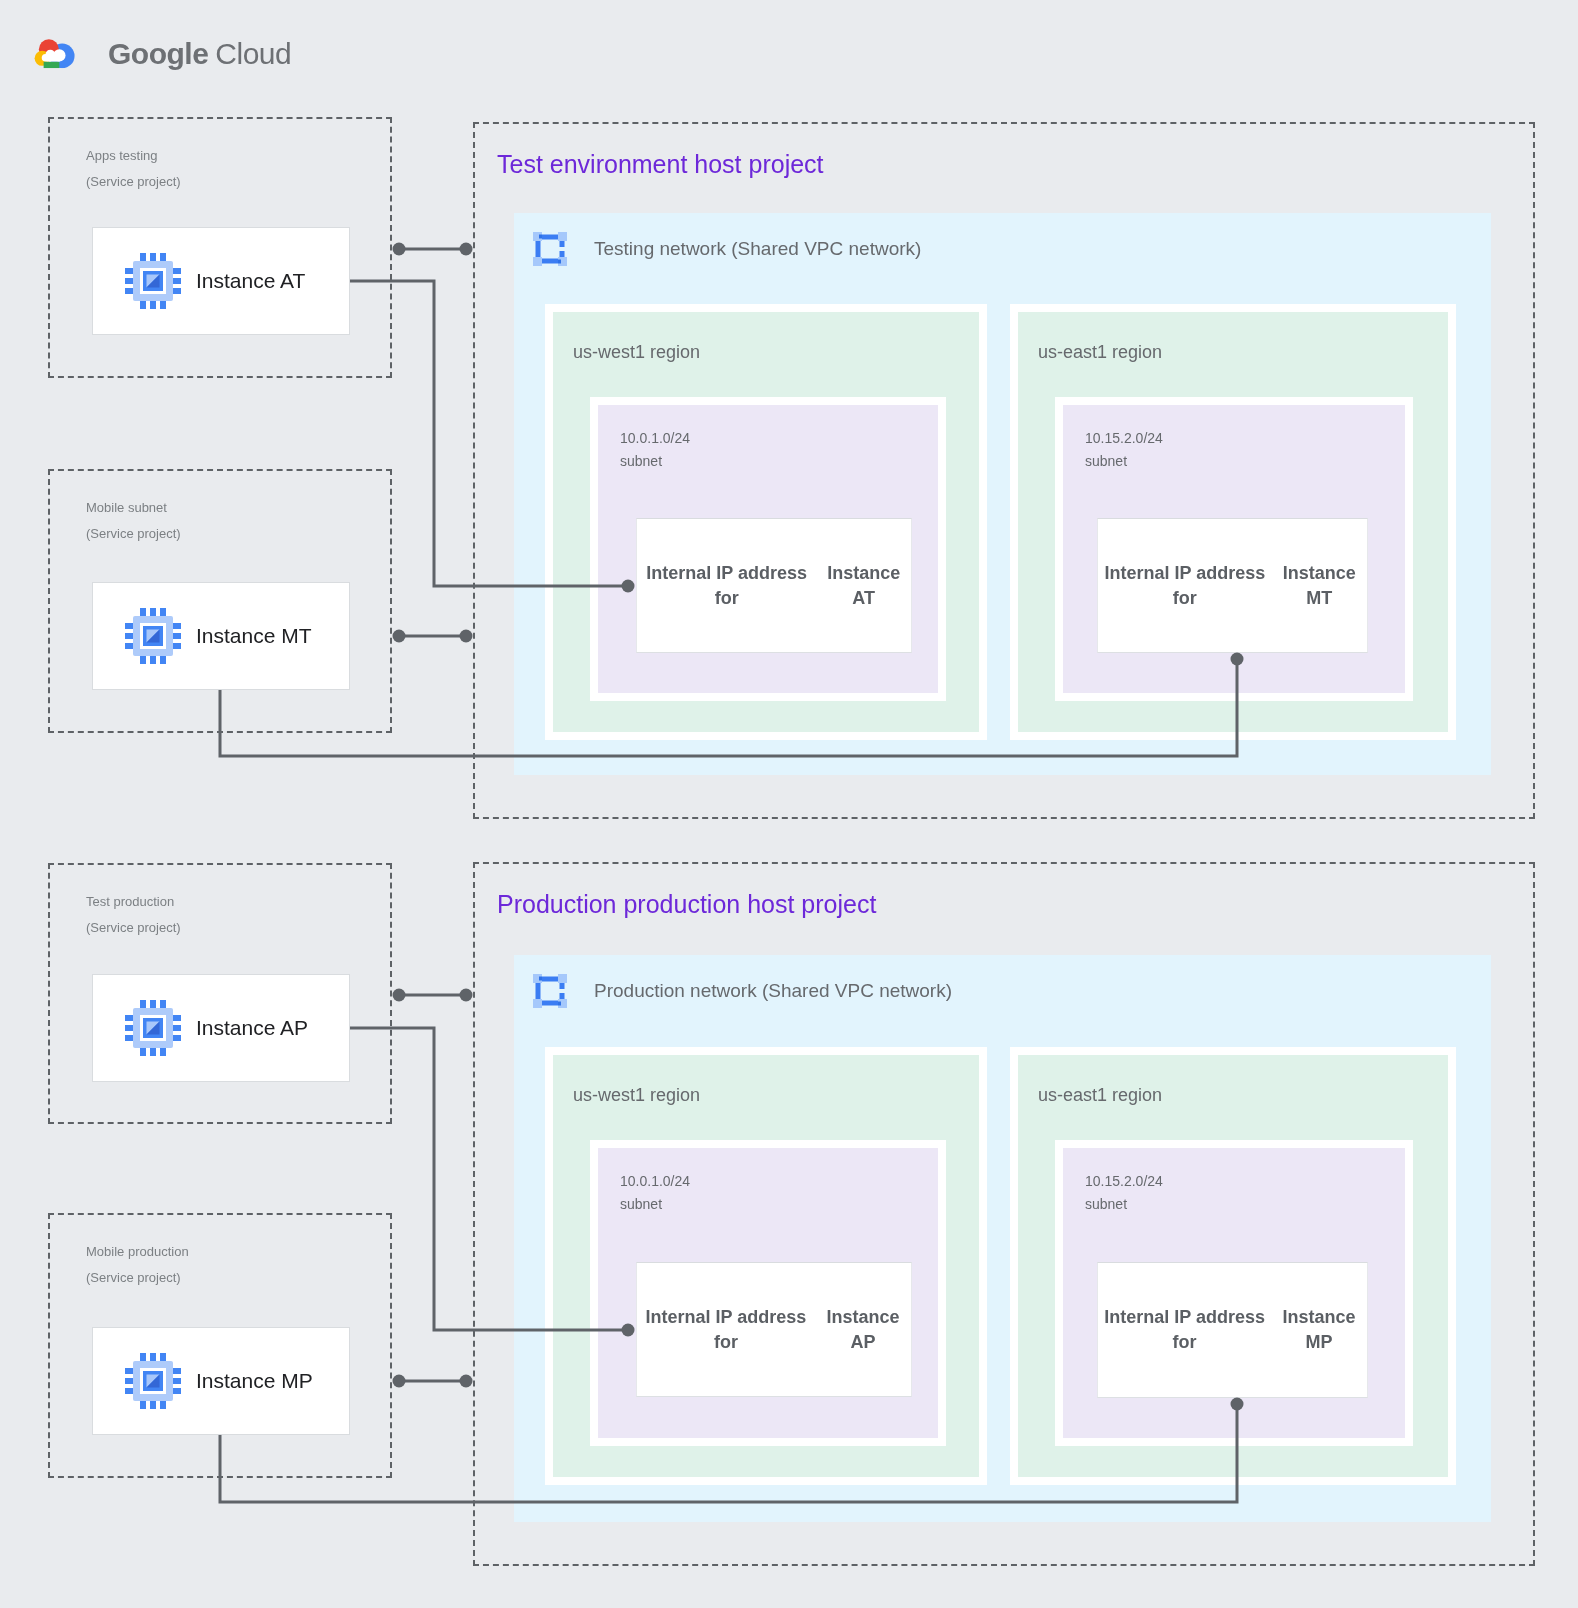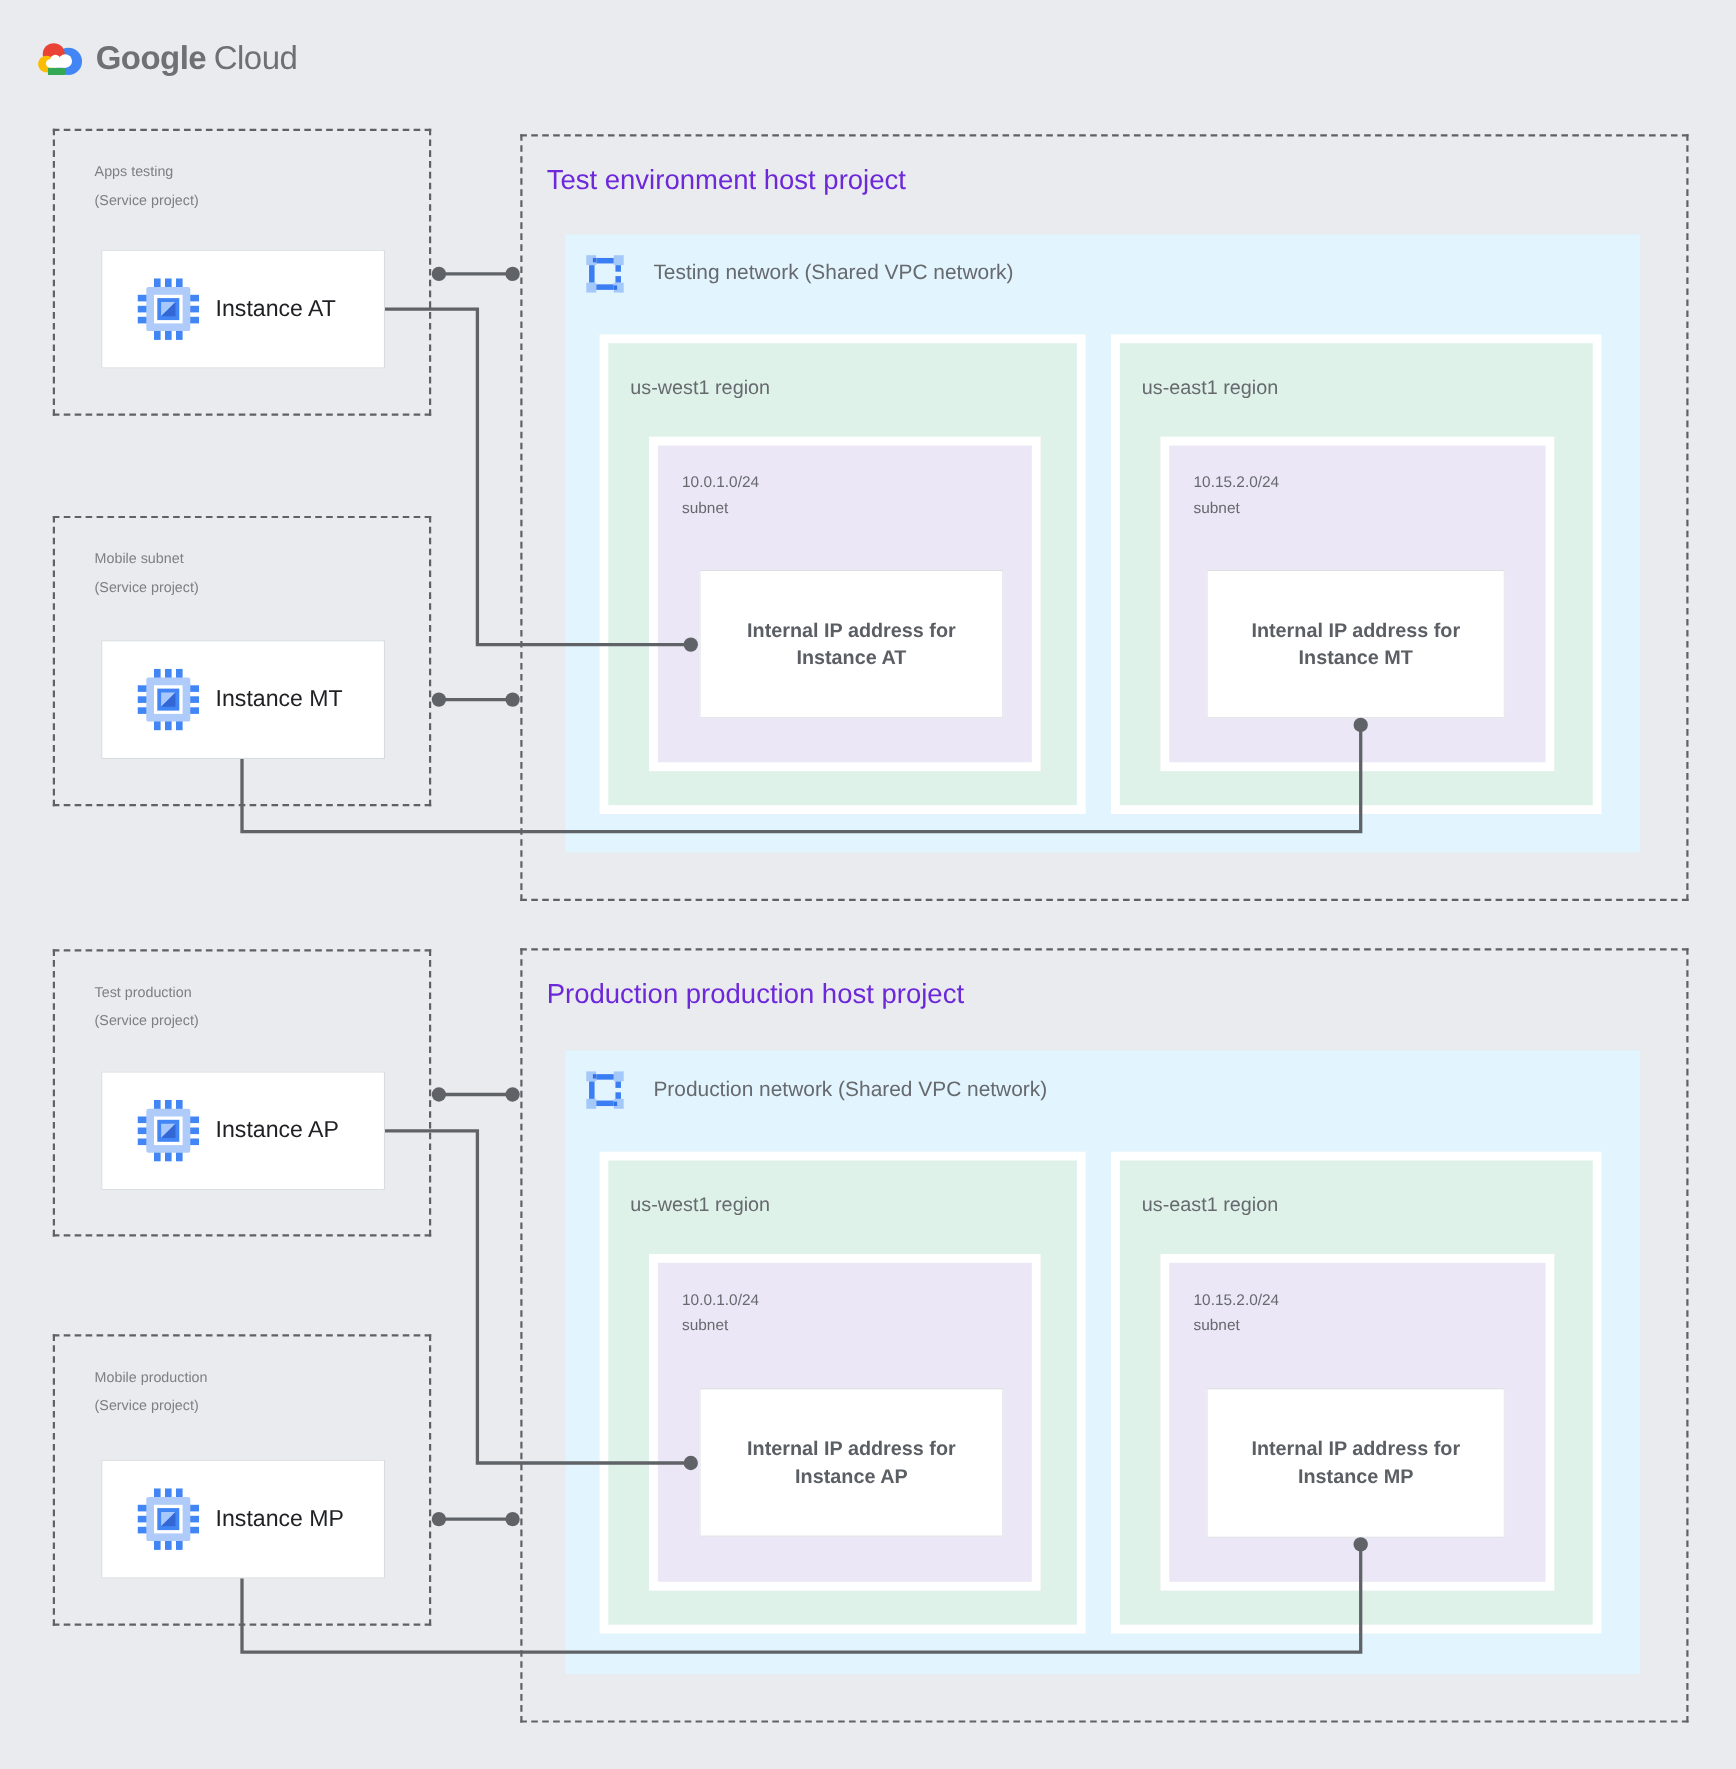--- a/index.html
+++ b/index.html
@@ -9,21 +9,21 @@
   }
   #canvas{
     position:relative;
     width:1578px;height:1608px;
     background:#E9EBEE;
     overflow:hidden;
   }
   
   .logo{
     position:absolute;left:32px;top:34px;
-    display:flex;align-items:center;gap:7px;
+    display:flex;align-items:center;gap:28px;
   }
   .logo-text{font-size:30px;color:#6D7074;letter-spacing:-0.5px;}
   .logo-text .brand{font-weight:600;}
   .logo-text .product{font-weight:400;margin-left:7px;}
   
   .dashed-box{
     position:absolute;
     border:2px dashed #5E6266;
     box-sizing:border-box;
   }
@@ -75,21 +75,21 @@
     position:absolute;left:22px;top:22px;
     font-size:14px;line-height:23px;color:#66696D;
   }
   .ip-box{
     position:absolute;
     background:#FFFFFF;
     border:1px solid #E6E8EB;
     border-top-color:#D9DCDF;
     border-bottom-color:#DDE0E3;
     box-sizing:border-box;
-    display:flex;flex-direction:column;
+    display:flex;flex-direction:row;
     align-items:center;justify-content:center;
     text-align:center;
   }
   .ip-box div{font-size:18px;font-weight:bold;color:#5B5F64;line-height:25px;}
   
   #connectors{
     position:absolute;left:0;top:0;
     pointer-events:none;
   }
 </style>

